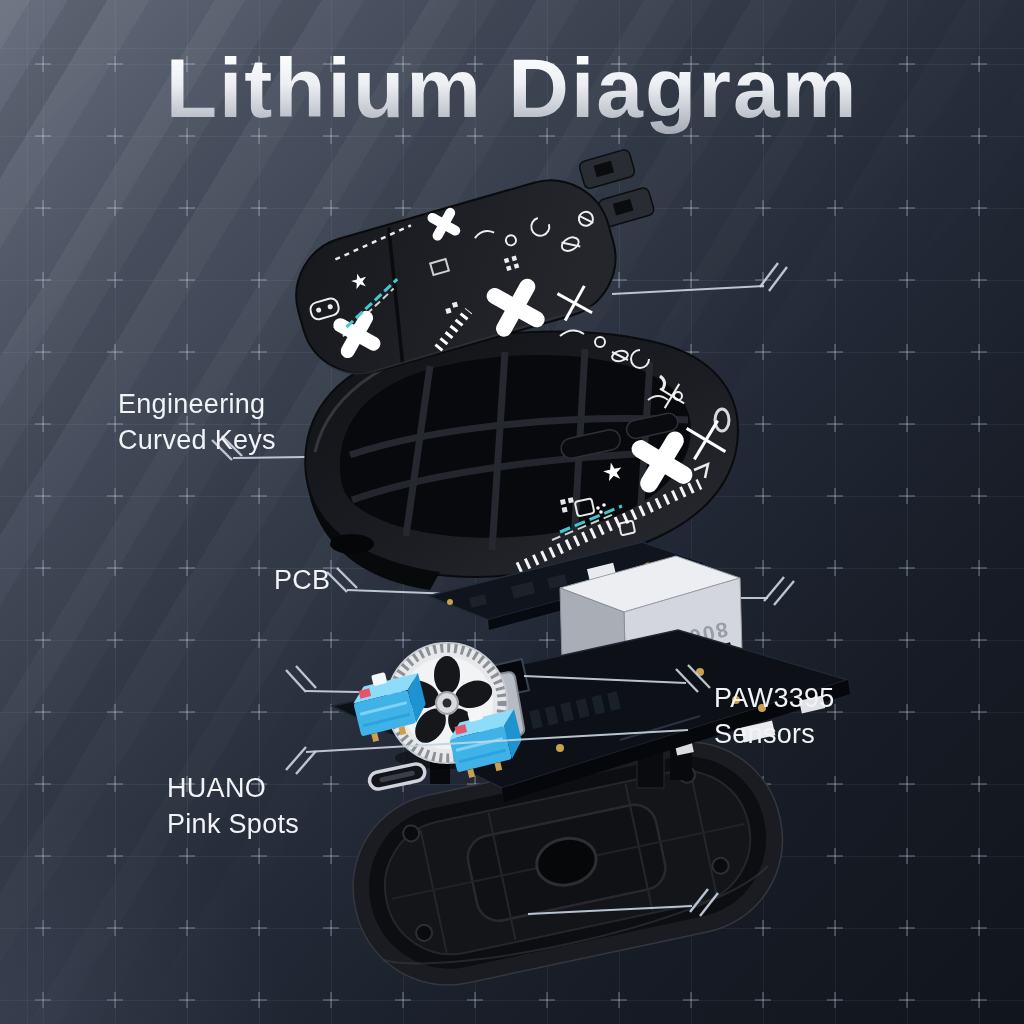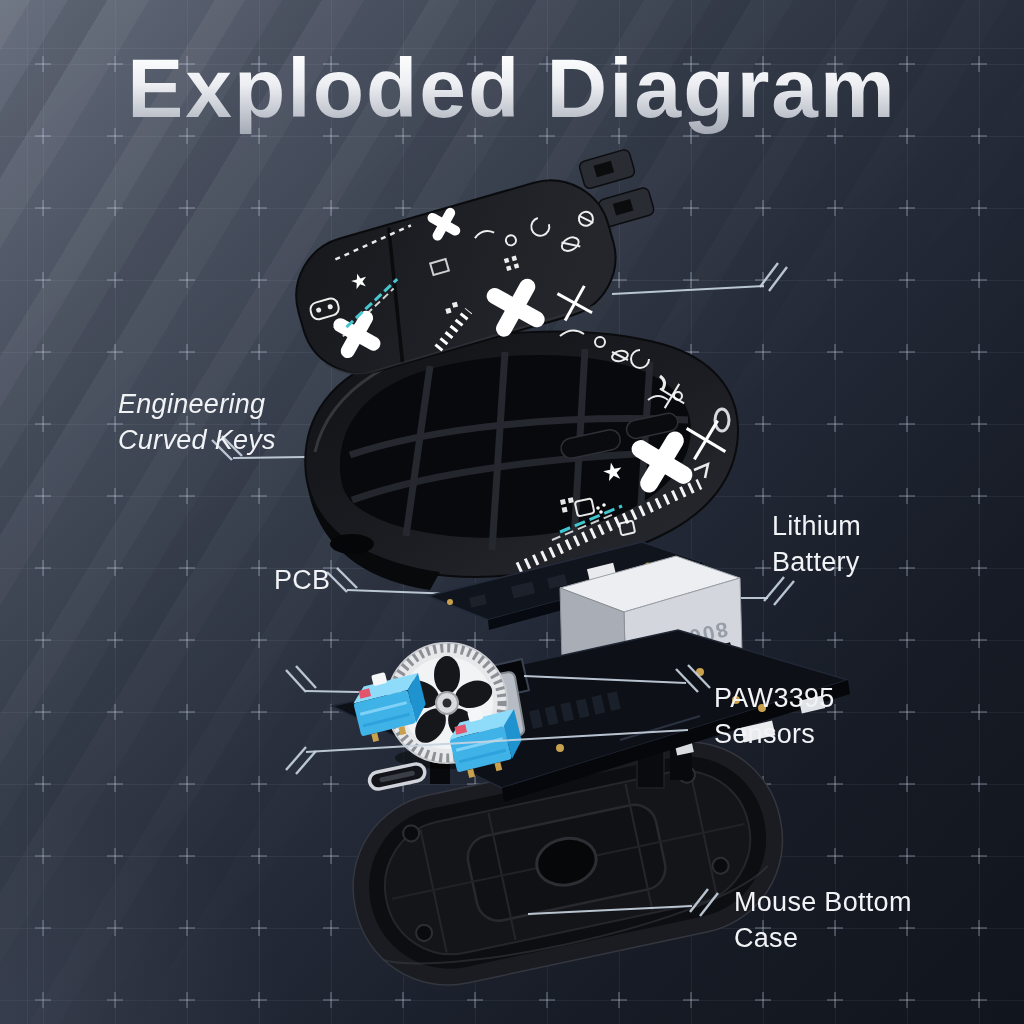--- a/index.html
+++ b/index.html
@@ -228,21 +228,21 @@
       <div class="plus" style="left: 979px; top: 568px;"></div>
       <div class="plus" style="left: 979px; top: 640px;"></div>
       <div class="plus" style="left: 979px; top: 712px;"></div>
       <div class="plus" style="left: 979px; top: 784px;"></div>
       <div class="plus" style="left: 979px; top: 856px;"></div>
       <div class="plus" style="left: 979px; top: 928px;"></div>
       <div class="plus" style="left: 979px; top: 1000px;"></div>
     </div>
   <div class="cornerlight"></div>
 
-  <div class="title">Exploded Diagram</div>
+  <div class="title">Lithium Diagram</div>
 
   <svg width="1024" height="1024">
     <g>
       <line class="leader" x1="612" y1="294" x2="764" y2="286"></line>
       <line class="tick" x1="760" y1="287" x2="778" y2="263"></line>
       <line class="tick" x1="769" y1="291" x2="787" y2="267"></line>
     </g>
     <g>
       <line class="tick" x1="212" y1="440" x2="232" y2="460"></line>
       <line class="tick" x1="222" y1="436" x2="242" y2="456"></line>
@@ -540,22 +540,20 @@
         <line class="tick" x1="688" y1="665" x2="710" y2="688"></line>
       </g>
       <g>
         <line class="leader" x1="528" y1="914" x2="692" y2="906"></line>
         <line class="tick" x1="690" y1="912" x2="708" y2="889"></line>
         <line class="tick" x1="700" y1="916" x2="718" y2="893"></line>
       </g>
     </g>
   </svg>
 
-  <div class="lbl" style="left:118px;top:386px;font-style:italic;">Engineering
+  <div class="lbl" style="left:118px;top:386px;">Engineering
 Curved Keys</div>
   <div class="lbl" style="left:274px;top:562px;">PCB</div>
-  <div class="lbl" style="left:772px;top:508px;">Lithium
-Battery</div>
   <div class="lbl" style="left:714px;top:680px;">PAW3395
 Sensors</div>
-  <div class="lbl" style="left:734px;top:884px;">Mouse Bottom
-Case</div>
+  <div class="lbl" style="left:167px;top:770px;">HUANO
+Pink Spots</div>
 </div>
 
 </body></html>

